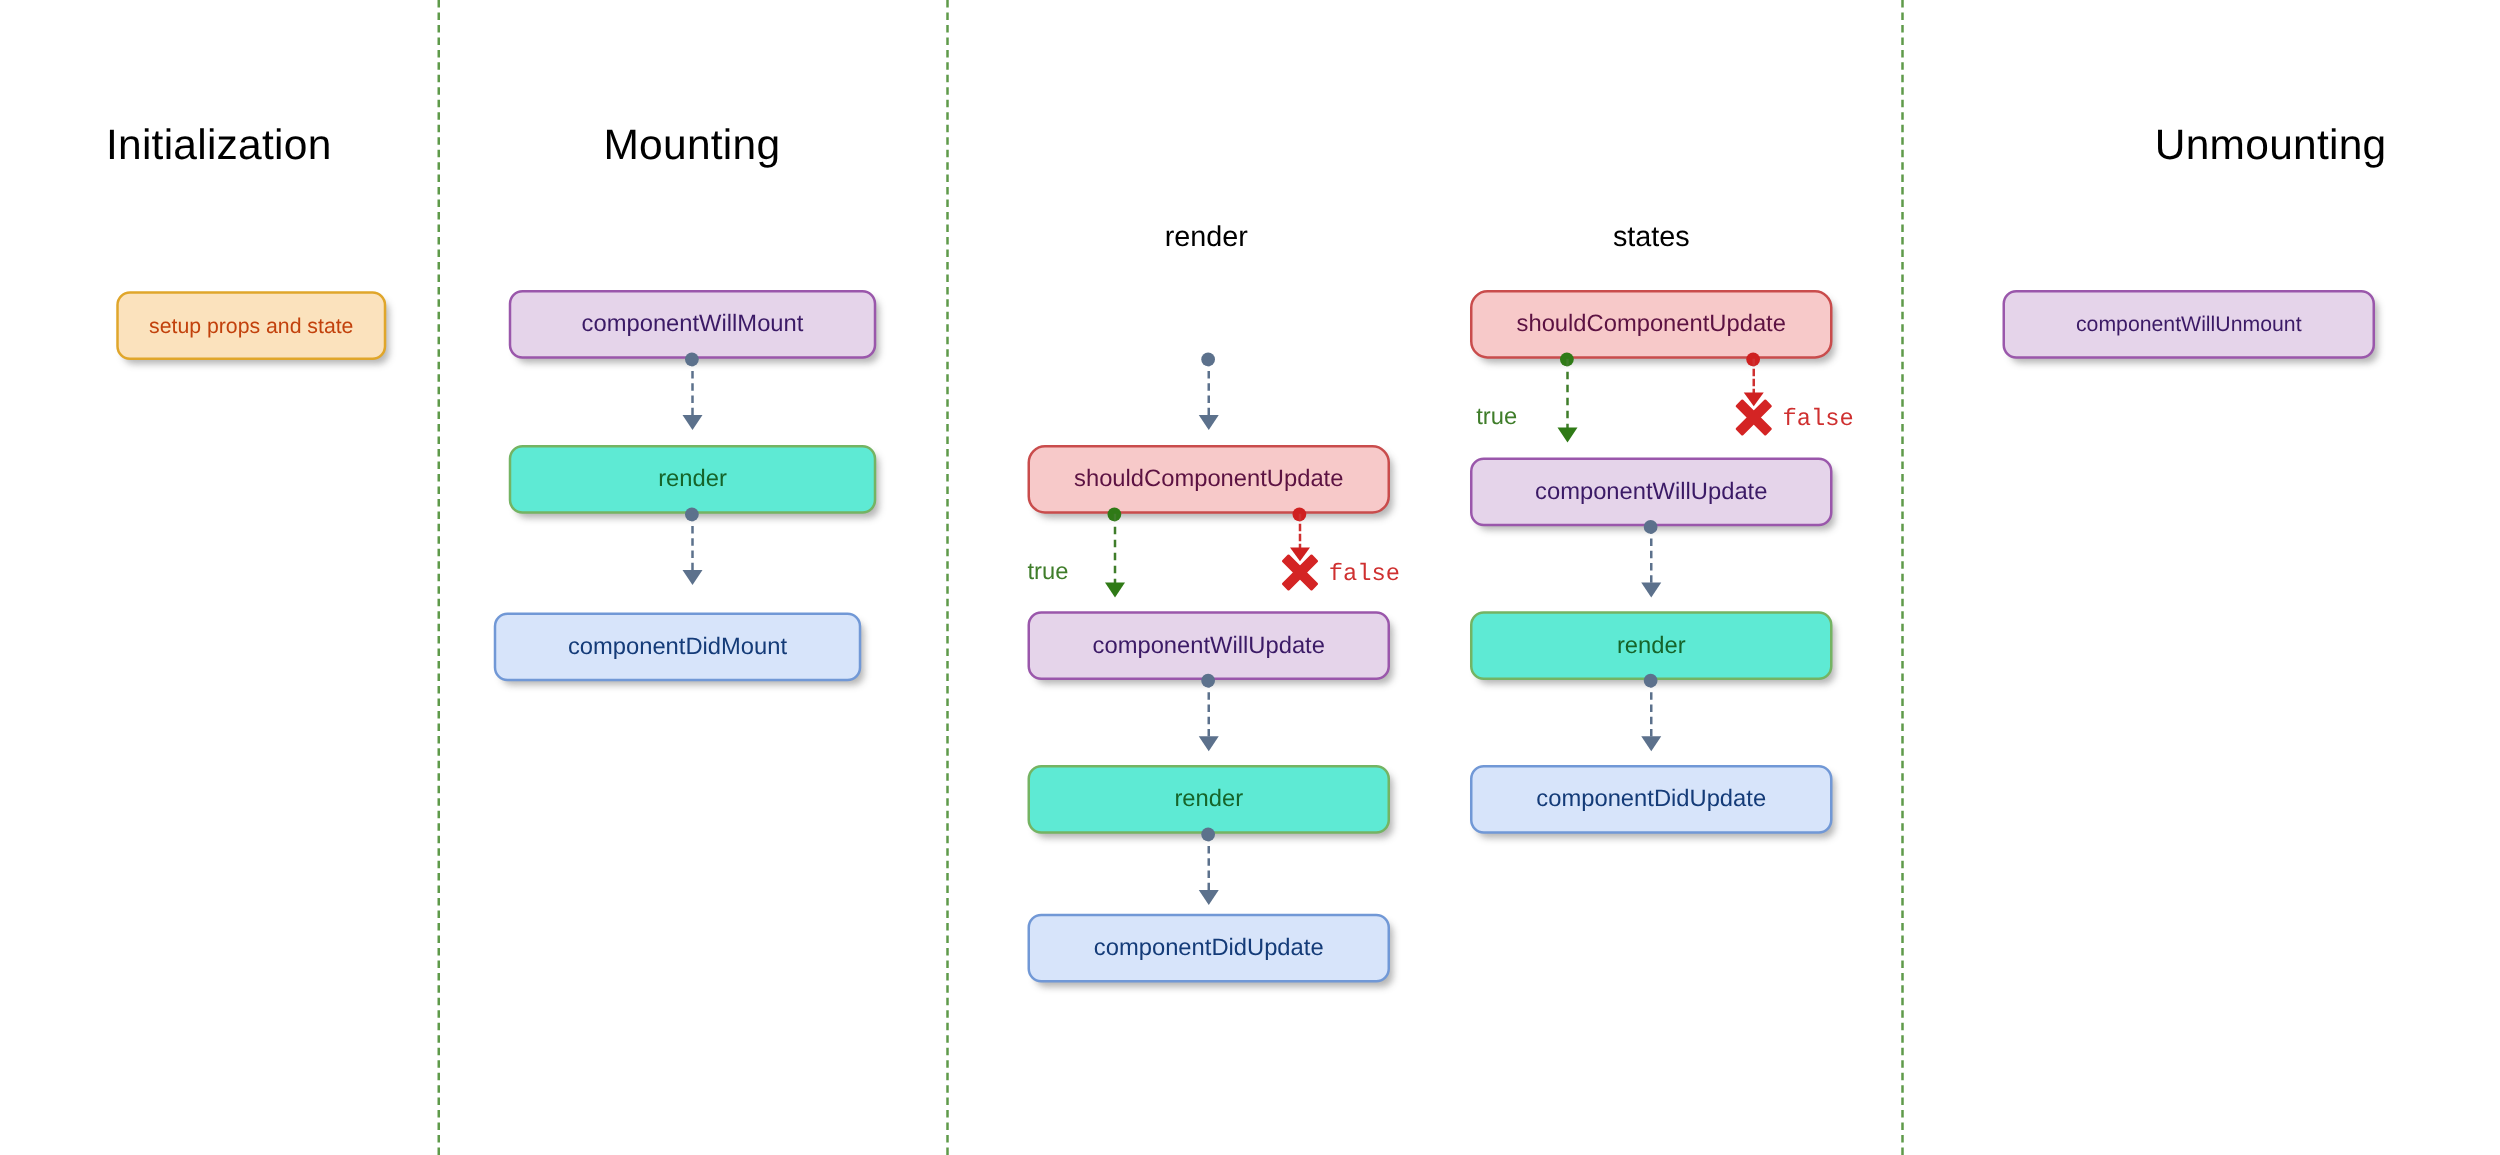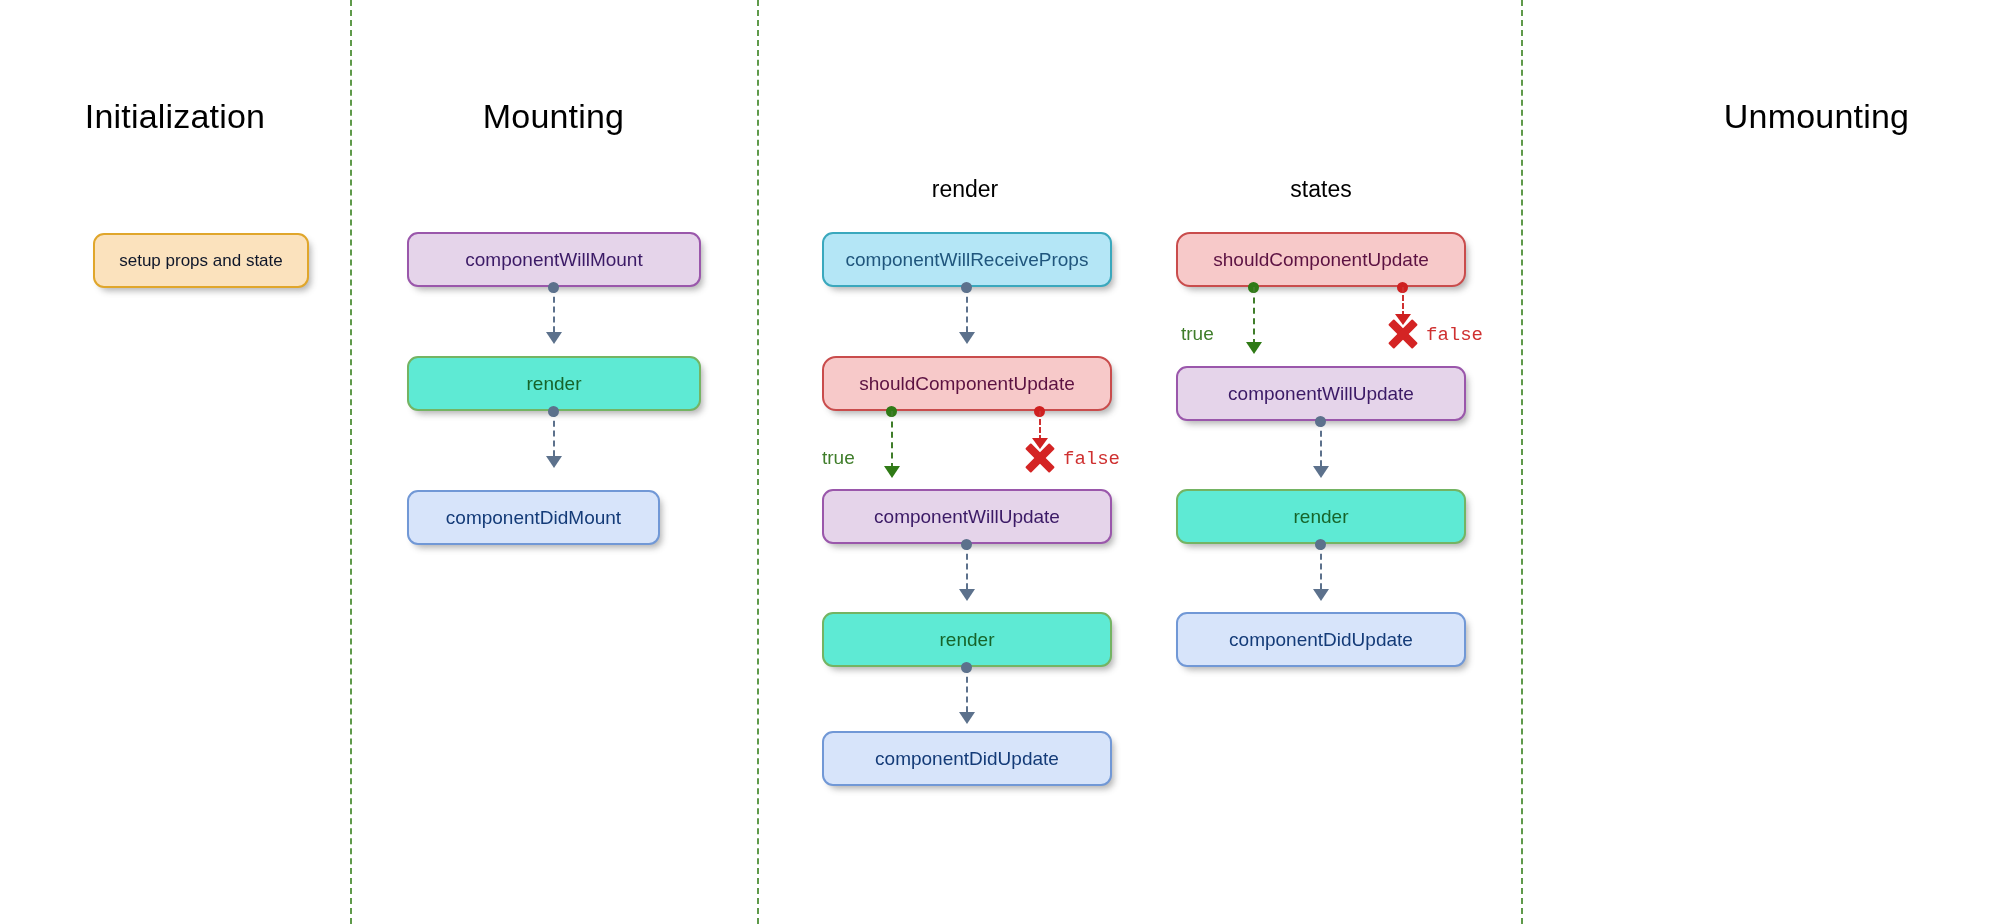--- a/index.html
+++ b/index.html
@@ -54,21 +54,21 @@
     border-width: 2px;
     border-style: solid;
     display: flex;
     align-items: center;
     justify-content: center;
     font-size: 19px;
     line-height: 1;
     box-shadow: 4px 5px 6px -2px rgba(90,90,90,.45);
     white-space: nowrap;
   }
-  .node.n-orange  { background:#fbe2bd; border-color:#e0a62b; color:#0f172a; }
+  .node.n-orange  { background:#fbe2bd; border-color:#e0a62b; color:#c2410c; }
   .node.n-purple  { background:#e5d4ea; border-color:#9a57ab; color:#3b1a66; }
   .node.n-green   { background:#5eead4; border-color:#74b463; color:#16642a; }
   .node.n-blue    { background:#d7e4fa; border-color:#7198d6; color:#143b78; }
   .node.n-cyan    { background:#b4e6f6; border-color:#3aa8bd; color:#20567d; }
   .node.n-red     { background:#f7c9c9; border-color:#c94c4c; color:#5c1242;border-radius:14px; }
 
   
   .conn {
     position: absolute;
     width: 0;
@@ -150,23 +150,22 @@
   <div class="node n-purple" style="left:407px; top:232px; width:294px; height:55px;">componentWillMount</div>
   <div class="dot c-grey" style="left:548px; top:282px;"></div>
   <div class="conn c-grey" style="left:553px; top:287px; height:55px;"></div>
   <div class="arrowhead c-grey" style="left:546px; top:332px;"></div>
 
   <div class="node n-green" style="left:407px; top:356px; width:294px; height:55px;">render</div>
   <div class="dot c-grey" style="left:548px; top:406px;"></div>
   <div class="conn c-grey" style="left:553px; top:411px; height:55px;"></div>
   <div class="arrowhead c-grey" style="left:546px; top:456px;"></div>
 
-  <div class="node n-blue" style="left:407px; top:490px; width:253px; height:55px;">componentDidMount</div>
-
-  <div class="node n-cyan" style="left:822px; top:232px; width:290px; height:55px;">componentWillReceiveProps</div>
+  <div class="node n-blue" style="left:395px; top:490px; width:294px; height:55px;">componentDidMount</div>
+
   <div class="dot c-grey" style="left:961px; top:282px;"></div>
   <div class="conn c-grey" style="left:966px; top:287px; height:55px;"></div>
   <div class="arrowhead c-grey" style="left:959px; top:332px;"></div>
 
   <div class="node n-red" style="left:822px; top:356px; width:290px; height:55px;">shouldComponentUpdate</div>
 
   <div class="dot c-green" style="left:886px; top:406px;"></div>
   <div class="conn c-green" style="left:891px; top:411px; height:58px;"></div>
   <div class="arrowhead c-green" style="left:884px; top:466px;"></div>
   <div class="branch-label c-green" style="left:822px; top:447px;">true</div>
@@ -213,14 +212,15 @@
   <div class="conn c-grey" style="left:1320px; top:421px; height:55px;"></div>
   <div class="arrowhead c-grey" style="left:1313px; top:466px;"></div>
 
   <div class="node n-green" style="left:1176px; top:489px; width:290px; height:55px;">render</div>
   <div class="dot c-grey" style="left:1315px; top:539px;"></div>
   <div class="conn c-grey" style="left:1320px; top:544px; height:55px;"></div>
   <div class="arrowhead c-grey" style="left:1313px; top:589px;"></div>
 
   <div class="node n-blue" style="left:1176px; top:612px; width:290px; height:55px;">componentDidUpdate</div>
 
+  <div class="node n-purple" style="left:1602px; top:232px; width:298px; height:55px; font-size:17px;">componentWillUnmount</div>
 
 </div>
 
 </body></html>

